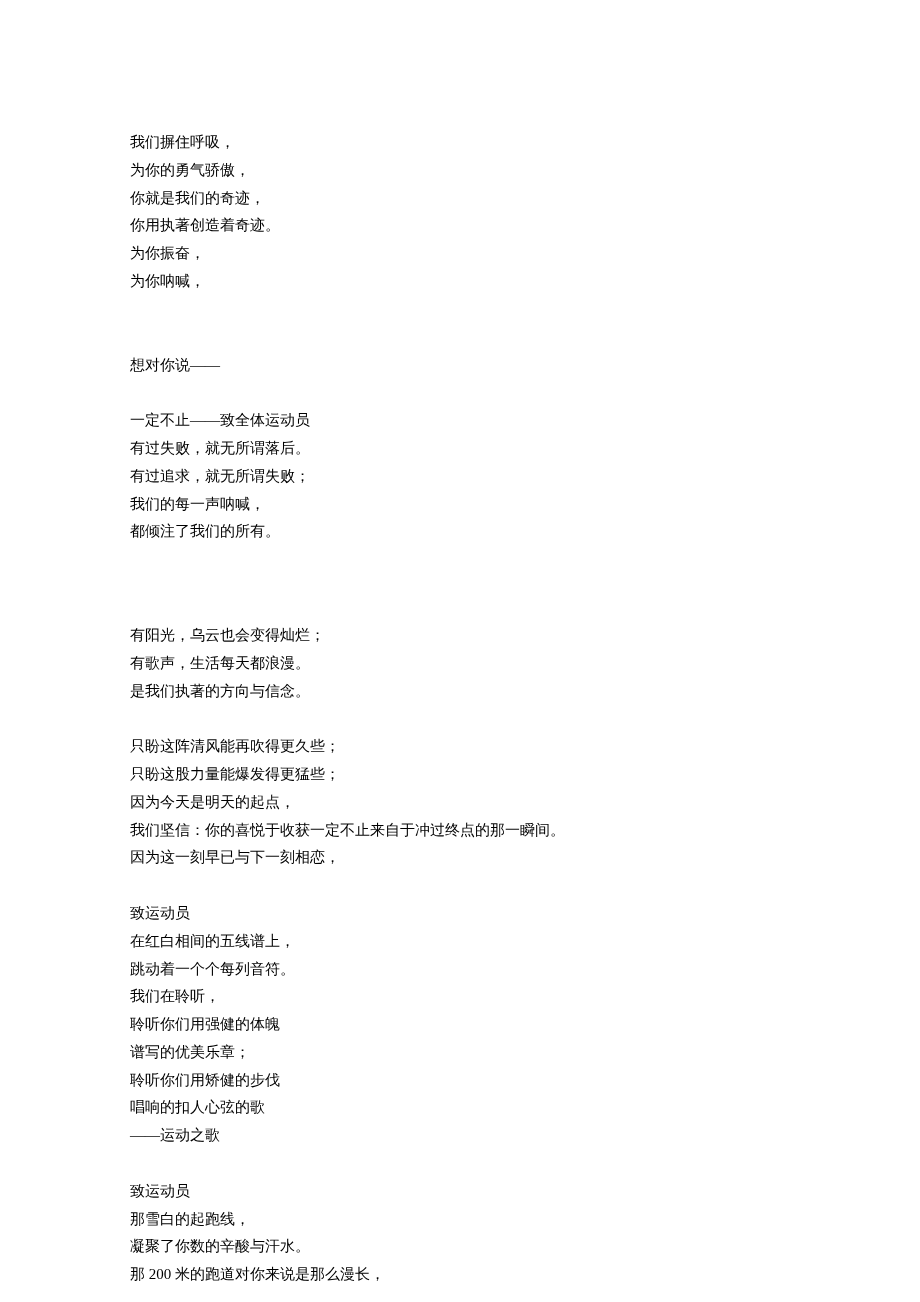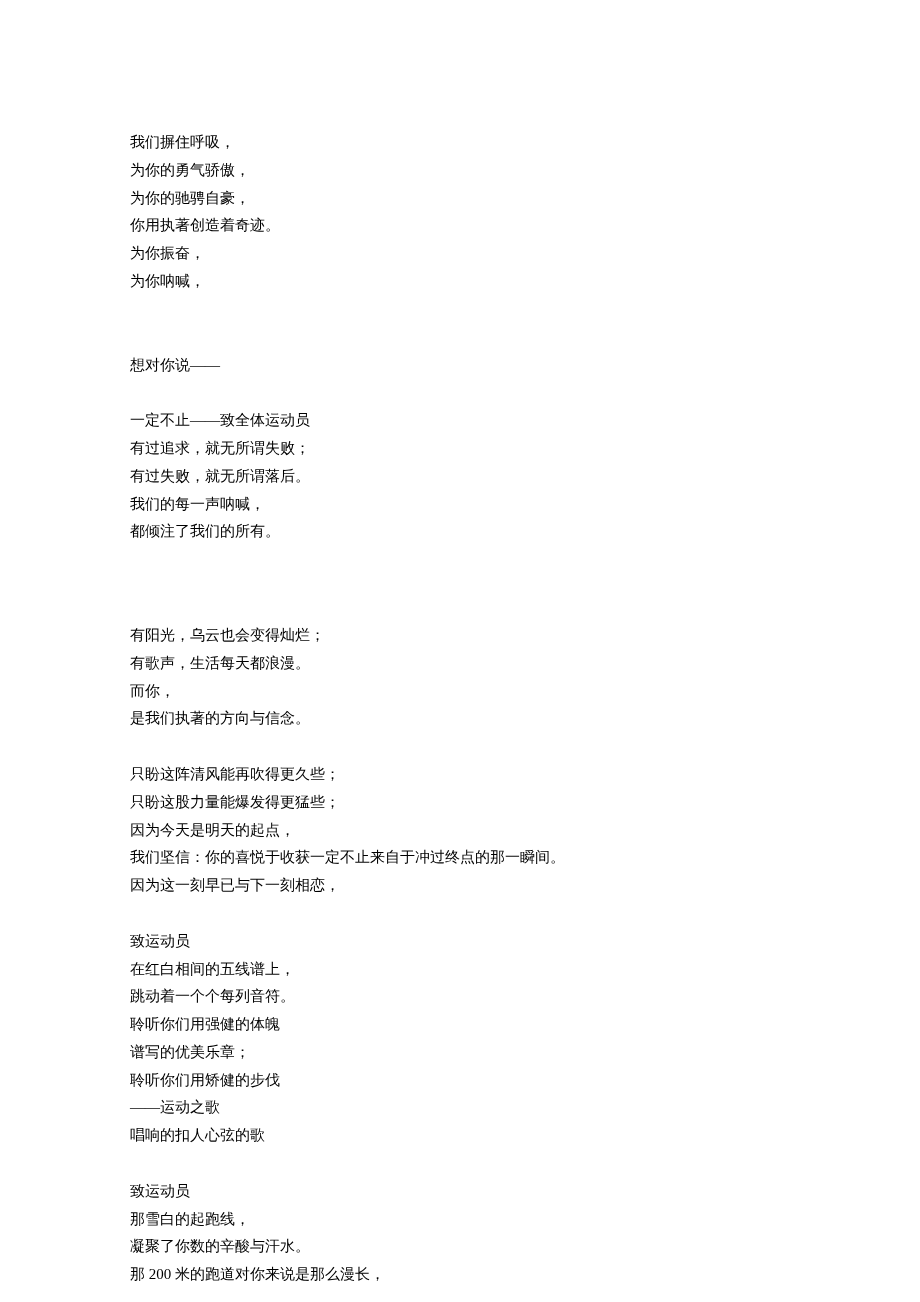--- a/index.html
+++ b/index.html
@@ -29,62 +29,62 @@
   }
 </style>
 </head>
 <body>
 
 <div class="page">
 
   <div class="stanza">
     <div class="line">我们摒住呼吸，</div>
     <div class="line">为你的勇气骄傲，</div>
-    <div class="line">为你的驰骋自豪，</div>
+    <div class="line">你就是我们的奇迹，</div>
     <div class="line">你用执著创造着奇迹。</div>
     <div class="line">为你振奋，</div>
     <div class="line">为你呐喊，</div>
   </div>
 
   <div class="stanza" style="margin-top:56px;font-family:Liberation Serif, serif;">
     <div class="line">想对你说——</div>
   </div>
 
   <div class="stanza">
     <div class="line">一定不止——致全体运动员</div>
+    <div class="line">有过失败，就无所谓落后。</div>
     <div class="line">有过追求，就无所谓失败；</div>
-    <div class="line">有过失败，就无所谓落后。</div>
     <div class="line">我们的每一声呐喊，</div>
     <div class="line">都倾注了我们的所有。</div>
   </div>
 
   <div class="stanza" style="margin-top:76px;">
     <div class="line">有阳光，乌云也会变得灿烂；</div>
     <div class="line">有歌声，生活每天都浪漫。</div>
-    <div class="line">而你，</div>
     <div class="line">是我们执著的方向与信念。</div>
   </div>
 
   <div class="stanza">
     <div class="line">只盼这阵清风能再吹得更久些；</div>
     <div class="line">只盼这股力量能爆发得更猛些；</div>
     <div class="line">因为今天是明天的起点，</div>
     <div class="line">我们坚信：你的喜悦于收获一定不止来自于冲过终点的那一瞬间。</div>
     <div class="line">因为这一刻早已与下一刻相恋，</div>
   </div>
 
   <div class="stanza">
     <div class="line">致运动员</div>
     <div class="line">在红白相间的五线谱上，</div>
     <div class="line">跳动着一个个每列音符。</div>
+    <div class="line">我们在聆听，</div>
     <div class="line">聆听你们用强健的体魄</div>
     <div class="line">谱写的优美乐章；</div>
     <div class="line">聆听你们用矫健的步伐</div>
+    <div class="line">唱响的扣人心弦的歌</div>
     <div class="line">——运动之歌</div>
-    <div class="line">唱响的扣人心弦的歌</div>
   </div>
 
   <div class="stanza">
     <div class="line">致运动员</div>
     <div class="line">那雪白的起跑线，</div>
     <div class="line">凝聚了你数的辛酸与汗水。</div>
     <div class="line">那 200 米的跑道对你来说是那么漫长，</div>
 
   </div>
 

